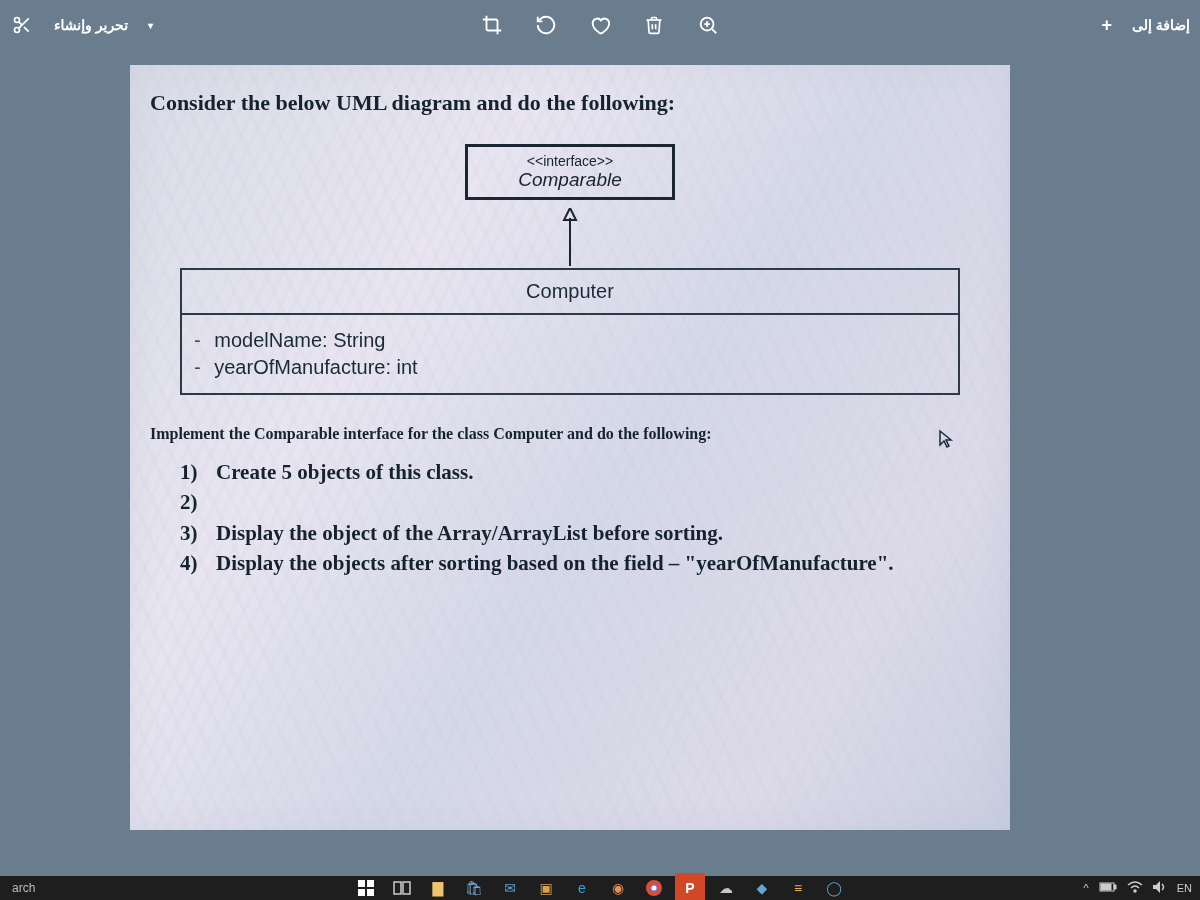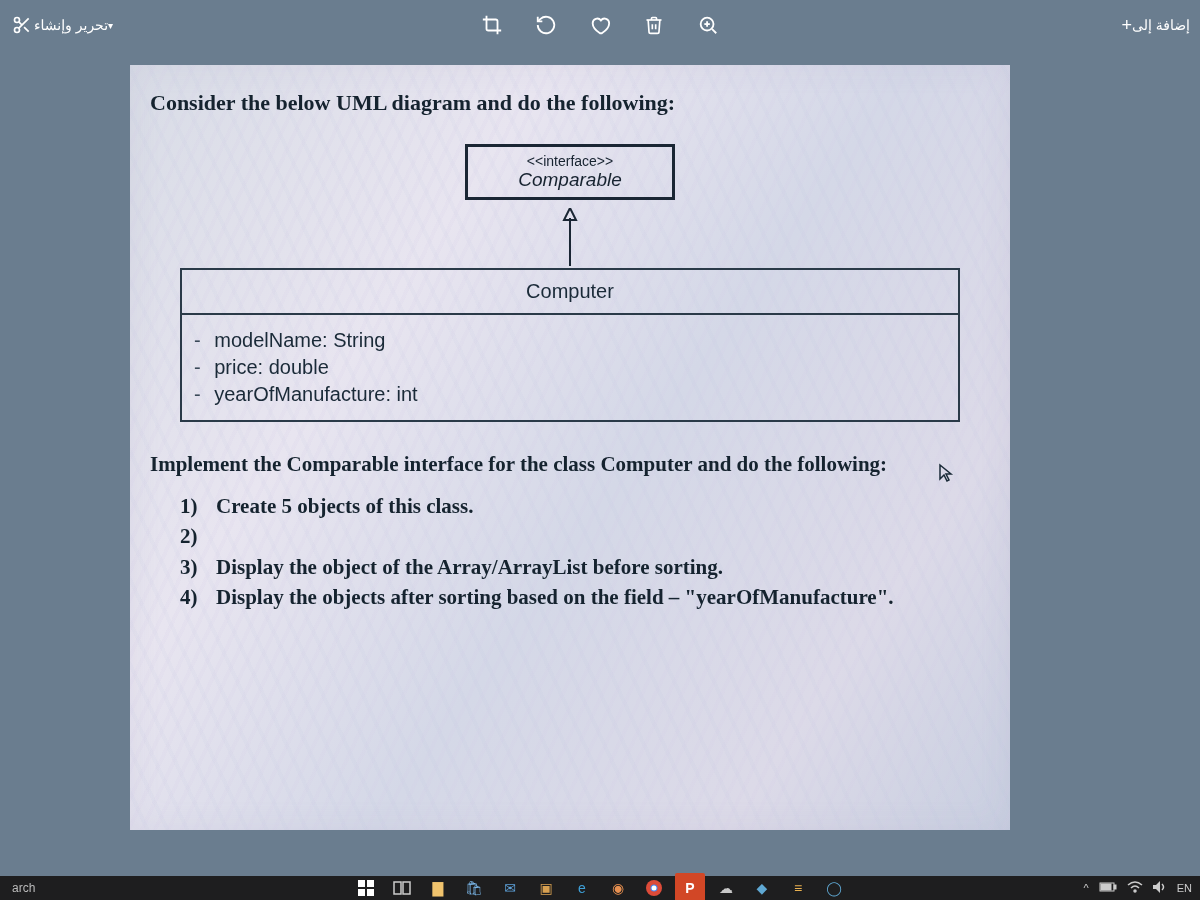--- a/index.html
+++ b/index.html
@@ -34,21 +34,21 @@
   margin-left:auto;
   display:flex; align-items:center; gap:6px;
 }
 .icon-btn {
   width:24px; height:24px;
   display:flex; align-items:center; justify-content:center;
   color:#fff;
   cursor:pointer;
   font-size:18px;
 }
-.dropdown-text { display:flex; align-items:center; gap:0; cursor:pointer; }
+.dropdown-text { display:flex; align-items:center; gap:20px; cursor:pointer;font-weight:bold; }
 .chev { font-size:10px; }
 
 .image-container {
   position:absolute;
   top:65px; left:130px;
   width:880px; height:765px;
   background: linear-gradient(125deg, #d8dce6 0%, #e8e5f0 30%, #d4d8e7 55%, #dcdae8 80%, #c8cfe0 100%);
   box-shadow: inset 0 0 30px rgba(160,155,190,0.15);
   padding:25px 20px 20px 20px;
   color:#1a2a3a;
@@ -97,21 +97,21 @@
 }
 .class-box .section:last-child { border-bottom:none; }
 .attr-row { font-size:20px; color:#1a2a38; line-height:1.35; }
 .attr-row .vis { color:#3a4a58; margin-right:8px; }
 .method-row { font-size:20px; color:#1a2a38; line-height:1.35; }
 
 .instruction2 {
   margin-top:30px;
   font-family:"Times New Roman", serif;
   font-weight:bold;
-  font-size:21px;
+  font-size:16px;
   color:#15232f;
 }
 .numbered-list {
   margin-top:14px;
   padding-left:30px;
   font-family:"Times New Roman", serif;
   font-size:21px;
   font-weight:bold;
   color:#15232f;
   line-height:1.45;
@@ -234,24 +234,20 @@
             <line x1="10" y1="58" x2="10" y2="10" stroke="#1a2634" stroke-width="2"></line>
             <polygon points="10,0 4,12 16,12" fill="none" stroke="#1a2634" stroke-width="2"></polygon>
           </svg>
         </div>
         <div class="class-box">
           <div class="class-name">Computer</div>
           <div class="section">
             <div class="attr-row">
               <span class="vis">-</span>
               <span>modelName: String</span>
-            </div>
-            <div class="attr-row">
-              <span class="vis">-</span>
-              <span>price: double</span>
             </div>
             <div class="attr-row">
               <span class="vis">-</span>
               <span>yearOfManufacture: int</span>
             </div>
           </div>
         </div>
       </div>
 
       <div class="instruction2">Implement the Comparable interface for the class Computer and do the following:</div>

